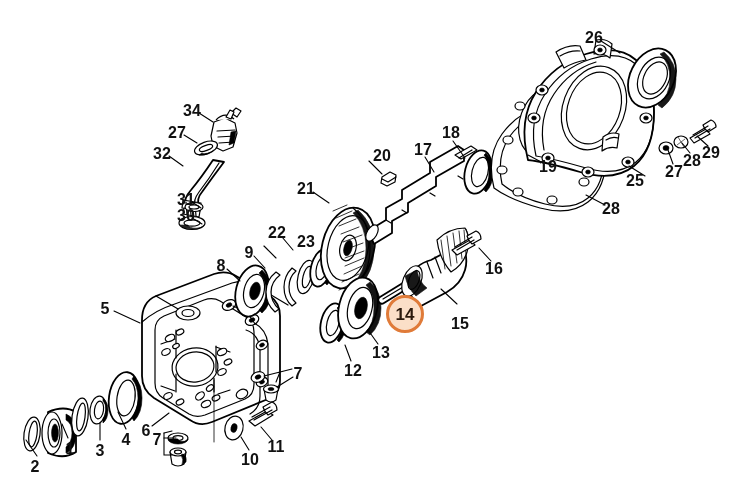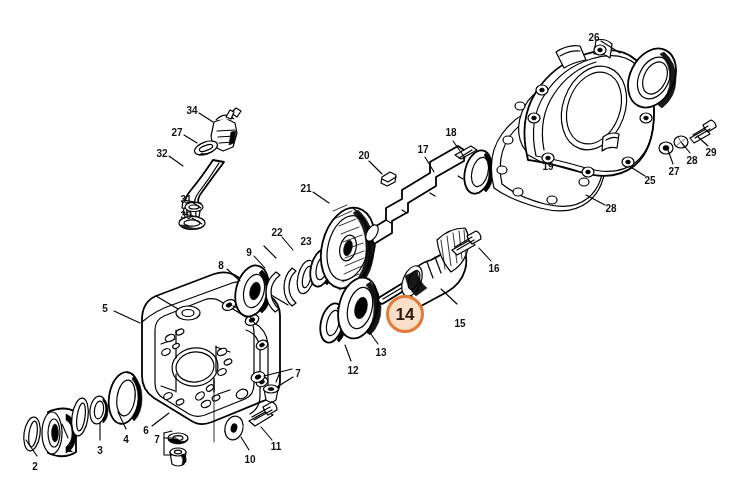--- a/index.html
+++ b/index.html
@@ -12,21 +12,21 @@
     position:relative;
     width:740px;height:486px;
     background:#ffffff;
   }
   #art{position:absolute;left:0;top:0;width:740px;height:486px;}
   .callout-layer{position:absolute;left:0;top:0;width:740px;height:486px;pointer-events:none;}
   .num{
     position:absolute;
     font-family:"Liberation Sans", sans-serif;
     font-weight:bold;
-    font-size:10px;
+    font-size:16px;
     line-height:13px;
     color:#111111;
     white-space:nowrap;
     transform:translate(-50%,-50%);
     pointer-events:auto;
   }
   .highlight-ring{
     position:absolute;
     border-radius:50%;
     box-sizing:border-box;
@@ -429,26 +429,26 @@
       <div class="num" style="left: 249px; top: 252px;">9</div>
       <div class="num" style="left: 250px; top: 459px;">10</div>
       <div class="num" style="left: 276px; top: 446px;">11</div>
       <div class="num" style="left: 353px; top: 370px;">12</div>
       <div class="num" style="left: 381px; top: 352px;">13</div>
       <div class="num" style="left: 460px; top: 311px; margin-top: 12px;">15</div>
       <div class="num" style="left: 494px; top: 268px;">16</div>
       <div class="num" style="left: 423px; top: 149px;">17</div>
       <div class="num" style="left: 451px; top: 132px;">18</div>
       <div class="num" style="left: 548px; top: 166px;">19</div>
-      <div class="num" style="left: 364px; top: 155px;">20</div>
+      <div class="num" style="left: 382px; top: 155px;">20</div>
       <div class="num" style="left: 306px; top: 188px; text-align: right;">21</div>
       <div class="num" style="left: 277px; top: 232px;">22</div>
       <div class="num" style="left: 258px; top: 241px; margin-left: 48px;">23</div>
       <div class="num" style="left: 611px; top: 208px;">28</div>
-      <div class="num" style="left: 650px; top: 180px;">25</div>
+      <div class="num" style="left: 635px; top: 180px;">25</div>
       <div class="num" style="left: 594px; top: 37px;">26</div>
       <div class="num" style="left: 674px; top: 171px;">27</div>
       <div class="num" style="left: 692px; top: 160px; text-align: right;">28</div>
       <div class="num" style="left: 711px; top: 152px;">29</div>
       <div class="num" style="left: 186px; top: 215px;">30</div>
       <div class="num" style="left: 186px; top: 199px;">31</div>
       <div class="num" style="left: 162px; top: 153px;">32</div>
       <div class="num" style="left: 177px; top: 132px;">27</div>
       <div class="num" style="left: 192px; top: 110px; text-align: right;">34</div>
     </div>

